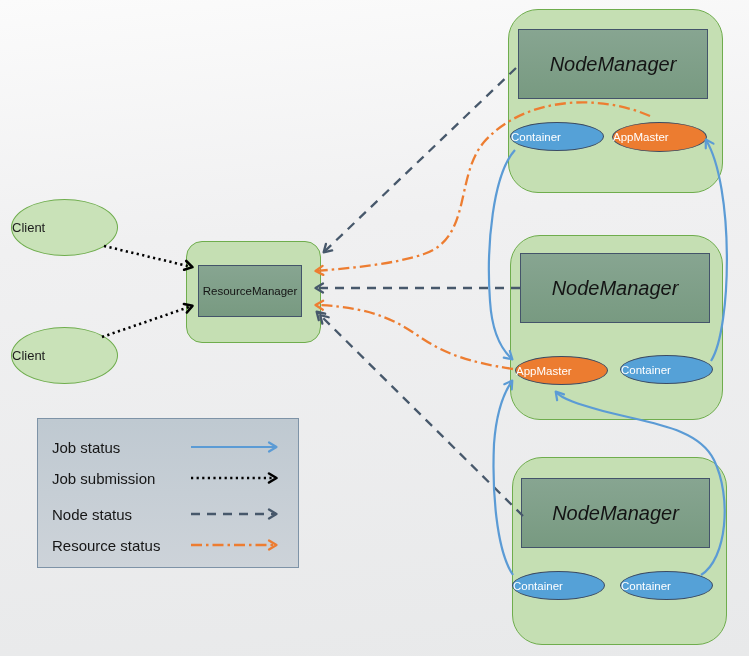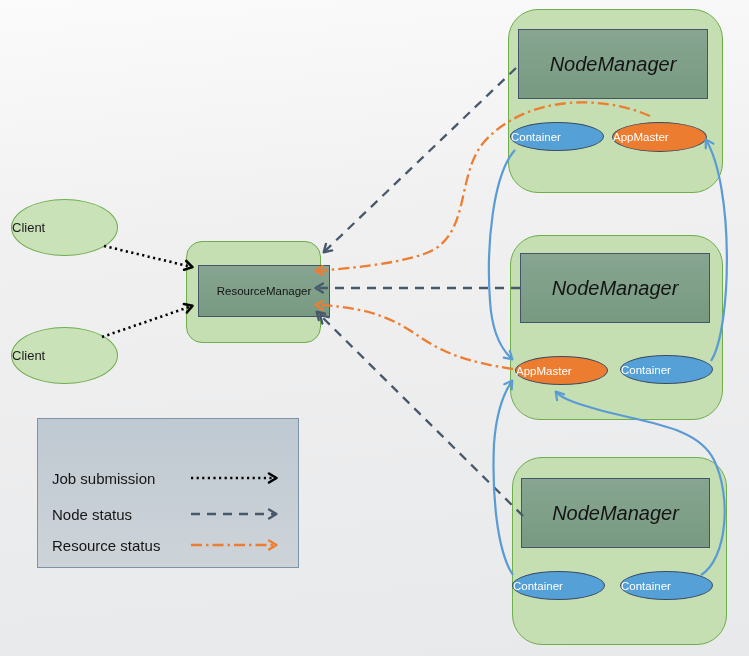--- a/index.html
+++ b/index.html
@@ -74,21 +74,21 @@
 <div class="canvas">
 
   <div class="client-ellipse" style="left:11px;top:199px;width:107px;height:57px;">
     <span>Client</span>
   </div>
   <div class="client-ellipse" style="left:11px;top:327px;width:107px;height:57px;">
     <span>Client</span>
   </div>
 
   <div class="group rm-group" style="left:186px;top:241px;width:135px;height:102px;"></div>
-  <div class="inner-box rm-box" style="left:198px;top:265px;width:132px;height:52px;">
+  <div class="inner-box rm-box" style="left:198px;top:265px;width:104px;height:52px;">
     <span>ResourceManager</span>
   </div>
 
   <div class="group node-group" style="left:508px;top:9px;width:215px;height:184px;"></div>
   <div class="inner-box nm-box" style="left:518px;top:29px;width:190px;height:70px;">
     <span>NodeManager</span>
   </div>
   <div class="ellipse container-ellipse" style="left:510px;top:122px;width:94px;height:29px;">
     <span>Container</span>
   </div>
@@ -147,20 +147,26 @@
     <path class="ln-resource-request" d="M650,116 C600,94 525,96 484,142 C455,176 472,238 424,254 C395,264 352,268 316,271" marker-end="url(#ah-orange)"></path>
     <path class="ln-resource-request" d="M513,369 C468,362 446,354 423,339 C402,325 378,307 316,305" marker-end="url(#ah-orange)"></path>
 
     <path class="ln-job-status" d="M711,361 C732,328 734,186 706,140" marker-end="url(#ah-blue)"></path>
     <path class="ln-job-status" d="M515,150 C493,174 486,246 490,301 C492,333 501,349 512,359" marker-end="url(#ah-blue)"></path>
     <path class="ln-job-status" d="M513,575 C496,550 492,489 494,444 C496,416 503,394 512,381" marker-end="url(#ah-blue)"></path>
     <path class="ln-job-status" d="M701,575 C727,559 732,497 714,460 C698,427 648,423 603,411 C578,404 562,399 556,392" marker-end="url(#ah-blue)"></path>
   </svg>
 
   <div class="legend">
+    <div class="legend-row" style="top:18px;">
+      <span class="legend-label">Job status</span>
+      <svg class="legend-arrow" viewBox="0 0 100 14">
+        <line class="ln-job-status" x1="3" y1="7" x2="88" y2="7" marker-end="url(#ah-blue)"></line>
+      </svg>
+    </div>
     <div class="legend-row" style="top:85px;">
       <span class="legend-label">Node status</span>
       <svg class="legend-arrow" viewBox="0 0 100 14">
         <line class="ln-node-status" x1="3" y1="7" x2="88" y2="7" marker-end="url(#ah-slate)"></line>
       </svg>
     </div>
     <div class="legend-row" style="top:49px;">
       <span class="legend-label">Job submission</span>
       <svg class="legend-arrow" viewBox="0 0 100 14">
         <line class="ln-job-submission" x1="3" y1="7" x2="88" y2="7" marker-end="url(#ah-black)"></line>

